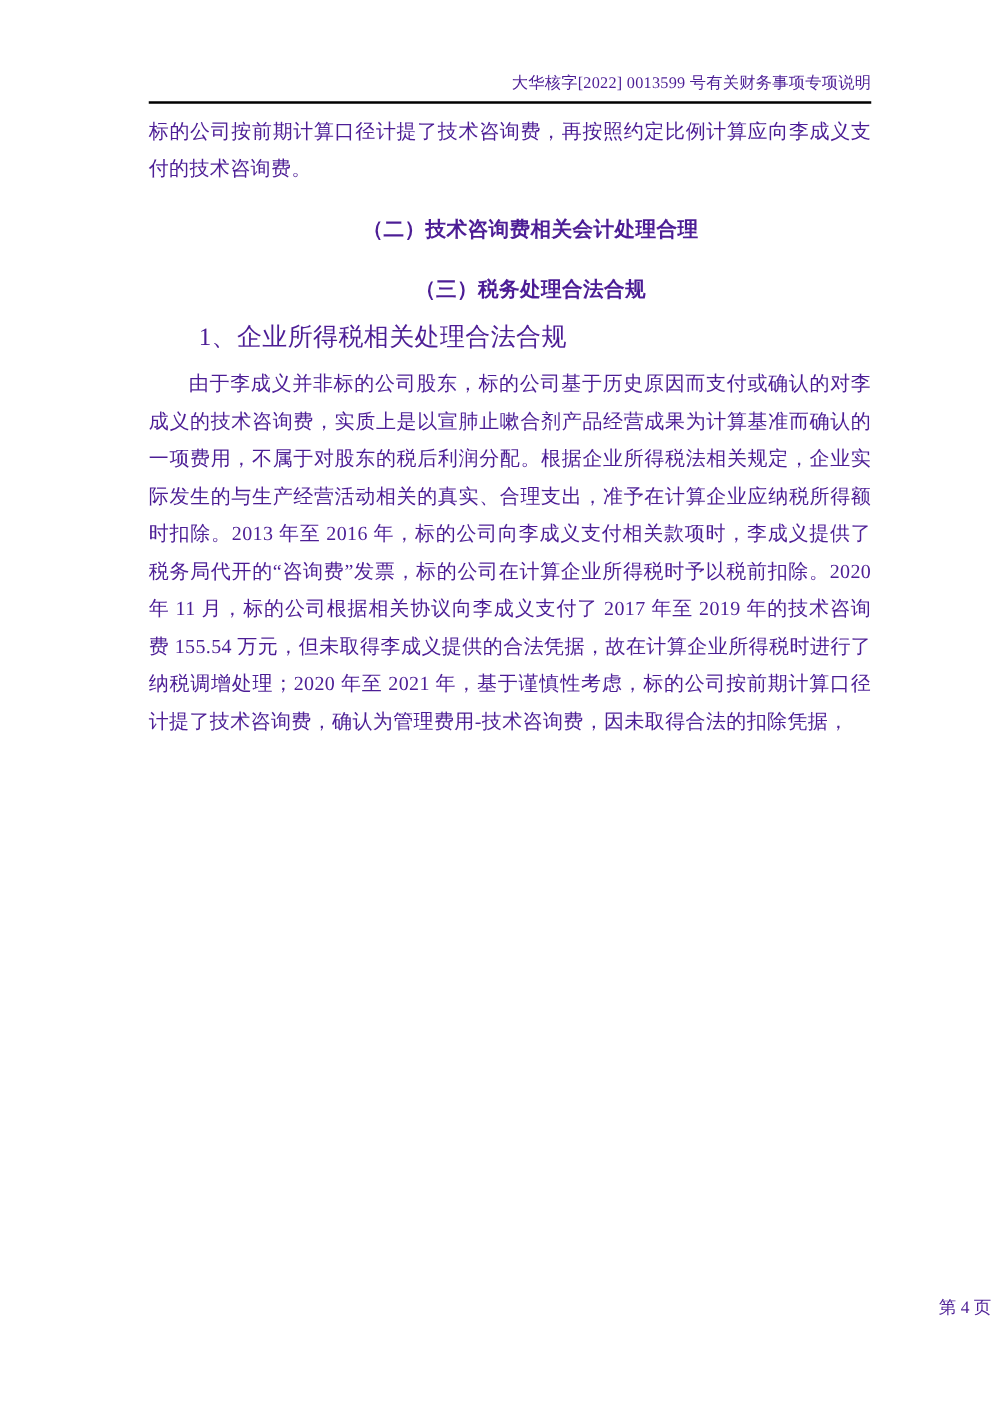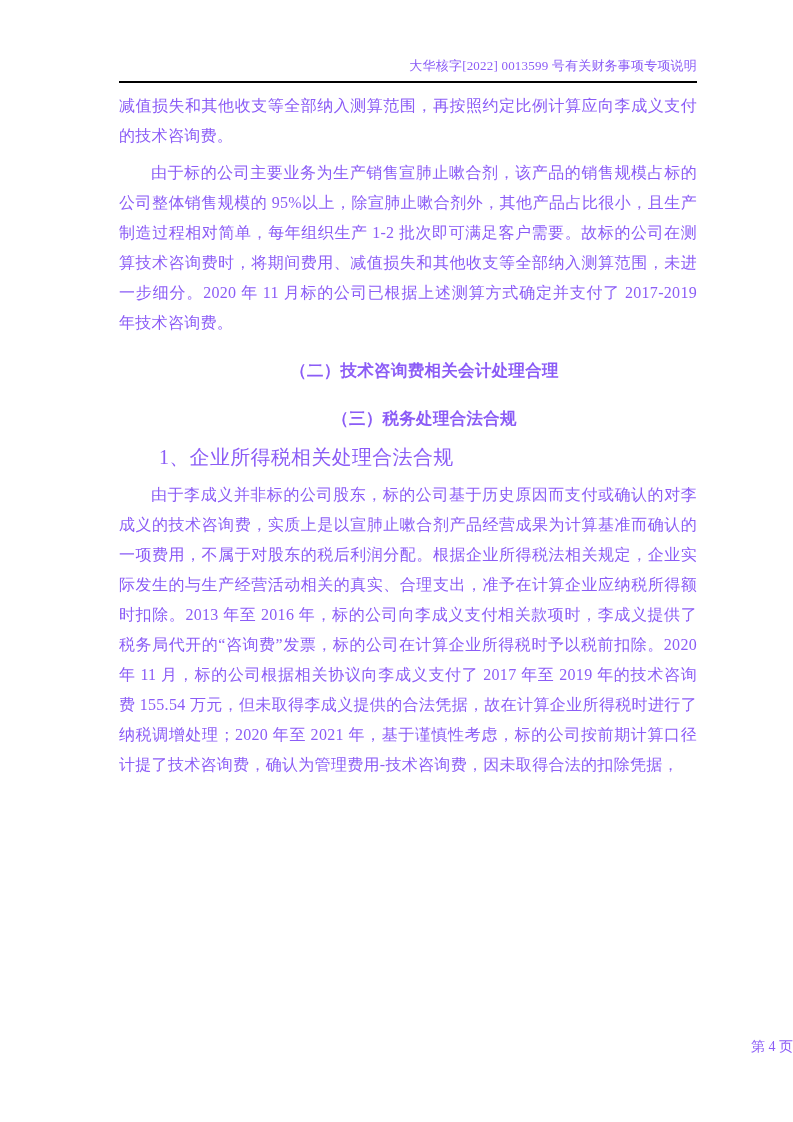--- a/index.html
+++ b/index.html
@@ -7,21 +7,21 @@
     padding: 0;
     background: #ffffff;
   }
   .page {
     position: relative;
     width: 793px;
     height: 1122px;
     background: #ffffff;
     overflow: hidden;
     font-family: "Liberation Serif", "DejaVu Serif", serif;
-    color: #8b5cf6;
+    color: #4c1d95;
     border-radius: 21px;
   }
   .header {
     position: absolute;
     left: 119px;
     right: 96px;
     top: 57px;
     text-align: right;
     font-size: 13px;
     line-height: 18px;
@@ -76,23 +76,22 @@
 </head>
 <body>
 
 <div class="page">
 
   <div class="header">
     <span>大华核字[2022] 0013599 号有关财务事项专项说明</span>
   </div>
 
   <div class="content">
-    <p class="para no-indent">减值损失和其他收支等全部纳入测算范围，再按照约定比例计算应向李成义支付的技术咨询费。</p>
+    <p class="para no-indent">标的公司按前期计算口径计提了技术咨询费，再按照约定比例计算应向李成义支付的技术咨询费。</p>
 
-    <p class="para">由于标的公司主要业务为生产销售宣肺止嗽合剂，该产品的销售规模占标的公司整体销售规模的 95%以上，除宣肺止嗽合剂外，其他产品占比很小，且生产制造过程相对简单，每年组织生产 1-2 批次即可满足客户需要。故标的公司在测算技术咨询费时，将期间费用、减值损失和其他收支等全部纳入测算范围，未进一步细分。2020 年 11 月标的公司已根据上述测算方式确定并支付了 2017-2019 年技术咨询费。</p>
 
     <p class="heading">（二）技术咨询费相关会计处理合理</p>
 
 
     <p class="heading">（三）税务处理合法合规</p>
 
     <p class="subheading">1、企业所得税相关处理合法合规</p>
 
     <p class="para">由于李成义并非标的公司股东，标的公司基于历史原因而支付或确认的对李成义的技术咨询费，实质上是以宣肺止嗽合剂产品经营成果为计算基准而确认的一项费用，不属于对股东的税后利润分配。根据企业所得税法相关规定，企业实际发生的与生产经营活动相关的真实、合理支出，准予在计算企业应纳税所得额时扣除。2013 年至 2016 年，标的公司向李成义支付相关款项时，李成义提供了税务局代开的“咨询费”发票，标的公司在计算企业所得税时予以税前扣除。2020 年 11 月，标的公司根据相关协议向李成义支付了 2017 年至 2019 年的技术咨询费 155.54 万元，但未取得李成义提供的合法凭据，故在计算企业所得税时进行了纳税调增处理；2020 年至 2021 年，基于谨慎性考虑，标的公司按前期计算口径计提了技术咨询费，确认为管理费用-技术咨询费，因未取得合法的扣除凭据，</p>
   </div>

